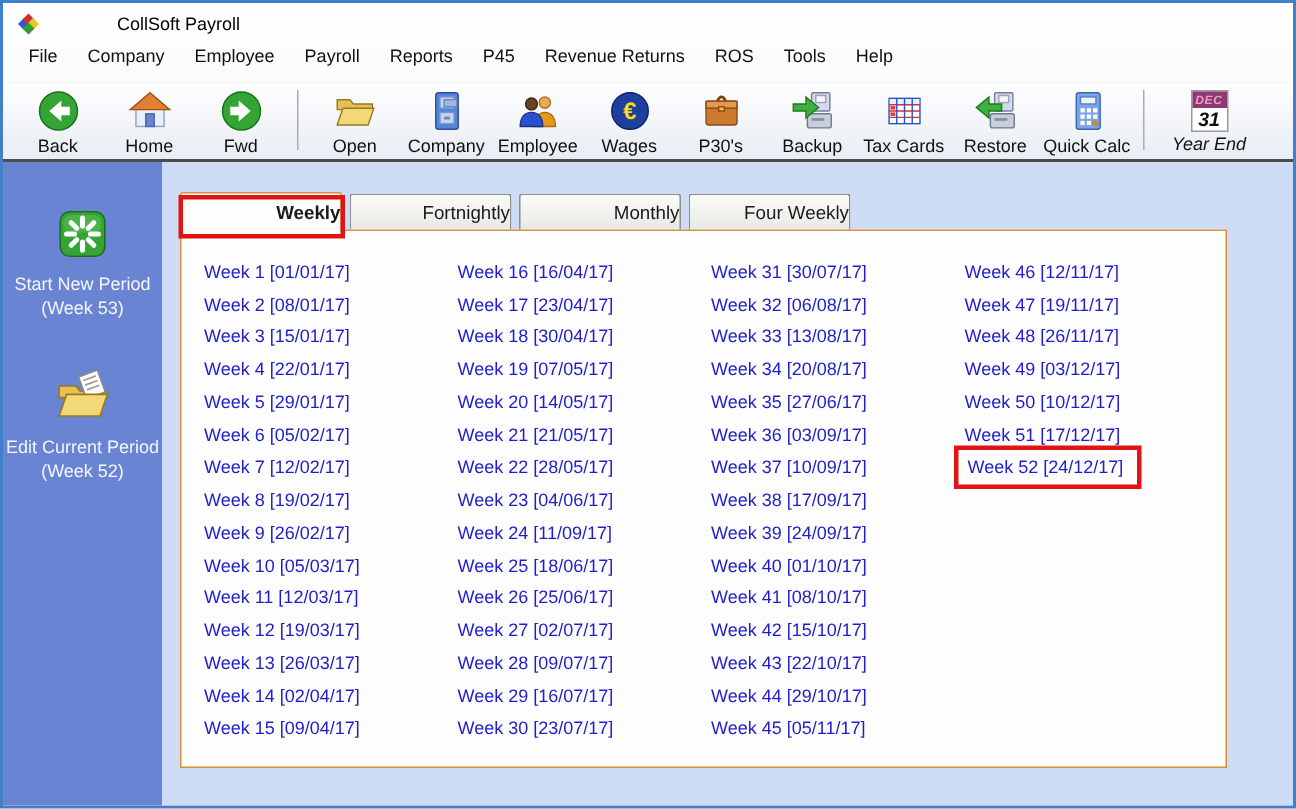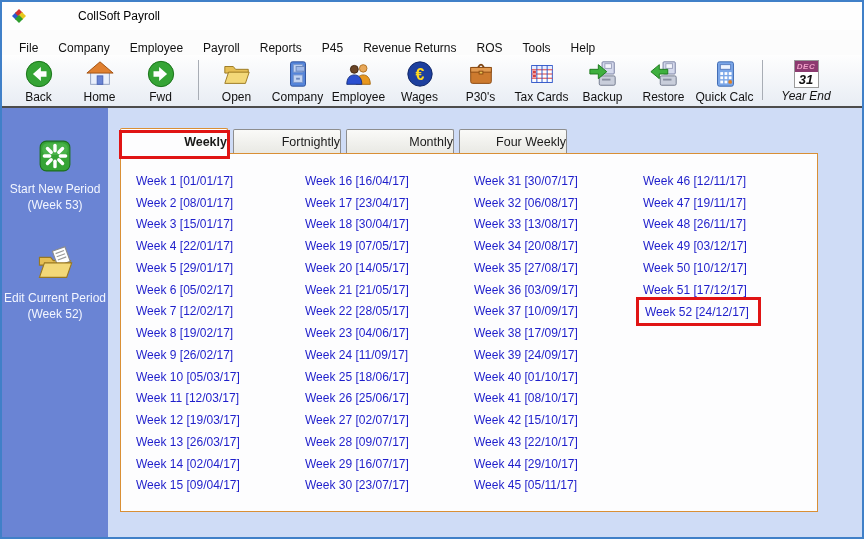--- a/index.html
+++ b/index.html
@@ -7,21 +7,21 @@
               font-family:"Liberation Sans", sans-serif; }
   .window { width:864px; height:539px; border:2px solid var(--window-border); background:#cfdcf6;
             display:flex; flex-direction:column; }
 
   
   .titlebar { height:28px; background:#fefefe; display:flex; align-items:center;
               padding-left:9px; gap:8px; flex:none; }
   .titlebar .title { font-size:12px; color:#000;margin-left:43px; }
 
   
-  .menubar { height:25px; background:#fcfcfc; display:flex; align-items:flex-end;
+  .menubar { height:25px; background:#fcfcfc; display:flex; align-items:flex-start;
              padding-left:7px; flex:none; }
   .menu-item { padding:0 10px; font-size:12px; color:#111; cursor:default; }
 
   
   .toolbar { height:53px; background:linear-gradient(#fefefe,#e8edf4);
              border-bottom:2px solid #4c4c4c; display:flex; align-items:stretch;
              padding:3px 4px 0 6px; flex:none; }
   .tb-btn { min-width:61px; display:flex; flex-direction:column; align-items:center;
             padding-top:1px; font-size:12px; color:#111; cursor:default; }
   .tb-btn.wide { min-width:72px;font-style:italic; }
@@ -165,39 +165,39 @@
         <path d="M13 9 q3,-6 6,0" stroke="#7a4210" fill="none" stroke-width="2"></path>
         <rect x="5" y="9" width="22" height="17" rx="2" fill="#cd7a2e" stroke="#8a4a12"></rect>
         <rect x="5" y="9" width="22" height="5" fill="#e29a50" stroke="#8a4a12"></rect>
         <rect x="14" y="13" width="4" height="3" fill="#e8c050" stroke="#8a4a12"></rect>
       </svg>
       <span class="tb-label">P30's</span>
     </div>
 
     <div class="tb-btn">
       <svg class="tb-icon" viewBox="0 0 32 32">
+        <rect x="15" y="3" width="13" height="13" rx="1" fill="#d4d9ec" stroke="#767ea0"></rect>
+        <rect x="18" y="5" width="7" height="5" fill="#f4f6fc" stroke="#9aa0bc"></rect>
+        <rect x="12" y="18" width="17" height="10" rx="1.5" fill="#c9cedb" stroke="#70788c"></rect>
+        <rect x="15" y="21" width="9" height="2" fill="#8a90a2"></rect>
+        <polygon points="2,11 11,11 11,6 20,13.5 11,21 11,16 2,16" fill="#3fb03f" stroke="#1c7a1c"></polygon>
+      </svg>
+      <span class="tb-label">Backup</span>
+    </div>
+
+    <div class="tb-btn">
+      <svg class="tb-icon" viewBox="0 0 32 32">
         <rect x="5" y="7" width="22" height="18" fill="#ffffff" stroke="#2a52c8"></rect>
         <rect x="5.5" y="7.5" width="21" height="4" fill="#e8eeff"></rect>
         <path d="M5 11.5 h22 M5 16 h22 M5 20.5 h22" stroke="#d83030" stroke-width="1"></path>
         <path d="M10.5 7 v18 M16 7 v18 M21.5 7 v18" stroke="#2a52c8" stroke-width="1"></path>
         <rect x="6" y="12.5" width="3.5" height="2.5" fill="#d84040"></rect>
         <rect x="6" y="17" width="3.5" height="2.5" fill="#d84040"></rect>
       </svg>
       <span class="tb-label">Tax Cards</span>
-    </div>
-
-    <div class="tb-btn">
-      <svg class="tb-icon" viewBox="0 0 32 32">
-        <rect x="15" y="3" width="13" height="13" rx="1" fill="#d4d9ec" stroke="#767ea0"></rect>
-        <rect x="18" y="5" width="7" height="5" fill="#f4f6fc" stroke="#9aa0bc"></rect>
-        <rect x="12" y="18" width="17" height="10" rx="1.5" fill="#c9cedb" stroke="#70788c"></rect>
-        <rect x="15" y="21" width="9" height="2" fill="#8a90a2"></rect>
-        <polygon points="2,11 11,11 11,6 20,13.5 11,21 11,16 2,16" fill="#3fb03f" stroke="#1c7a1c"></polygon>
-      </svg>
-      <span class="tb-label">Backup</span>
     </div>
 
     <div class="tb-btn">
       <svg class="tb-icon" viewBox="0 0 32 32">
         <rect x="15" y="3" width="13" height="13" rx="1" fill="#d4d9ec" stroke="#767ea0"></rect>
         <rect x="18" y="5" width="7" height="5" fill="#f4f6fc" stroke="#9aa0bc"></rect>
         <rect x="12" y="18" width="17" height="10" rx="1.5" fill="#c9cedb" stroke="#70788c"></rect>
         <rect x="15" y="21" width="9" height="2" fill="#8a90a2"></rect>
         <polygon points="20,11 11,11 11,6 2,13.5 11,21 11,16 20,16" fill="#3fb03f" stroke="#1c7a1c"></polygon>
       </svg>
@@ -383,21 +383,21 @@
             <div class="week-cell">
               <a class="week-link" href="#">Week 32 [06/08/17]</a>
             </div>
             <div class="week-cell">
               <a class="week-link" href="#">Week 33 [13/08/17]</a>
             </div>
             <div class="week-cell">
               <a class="week-link" href="#">Week 34 [20/08/17]</a>
             </div>
             <div class="week-cell">
-              <a class="week-link" href="#">Week 35 [27/08/17]</a>
+              <a class="week-link" href="#">Week 35 [27/06/17]</a>
             </div>
             <div class="week-cell">
               <a class="week-link" href="#">Week 36 [03/09/17]</a>
             </div>
             <div class="week-cell">
               <a class="week-link" href="#">Week 37 [10/09/17]</a>
             </div>
             <div class="week-cell">
               <a class="week-link" href="#">Week 38 [17/09/17]</a>
             </div>

